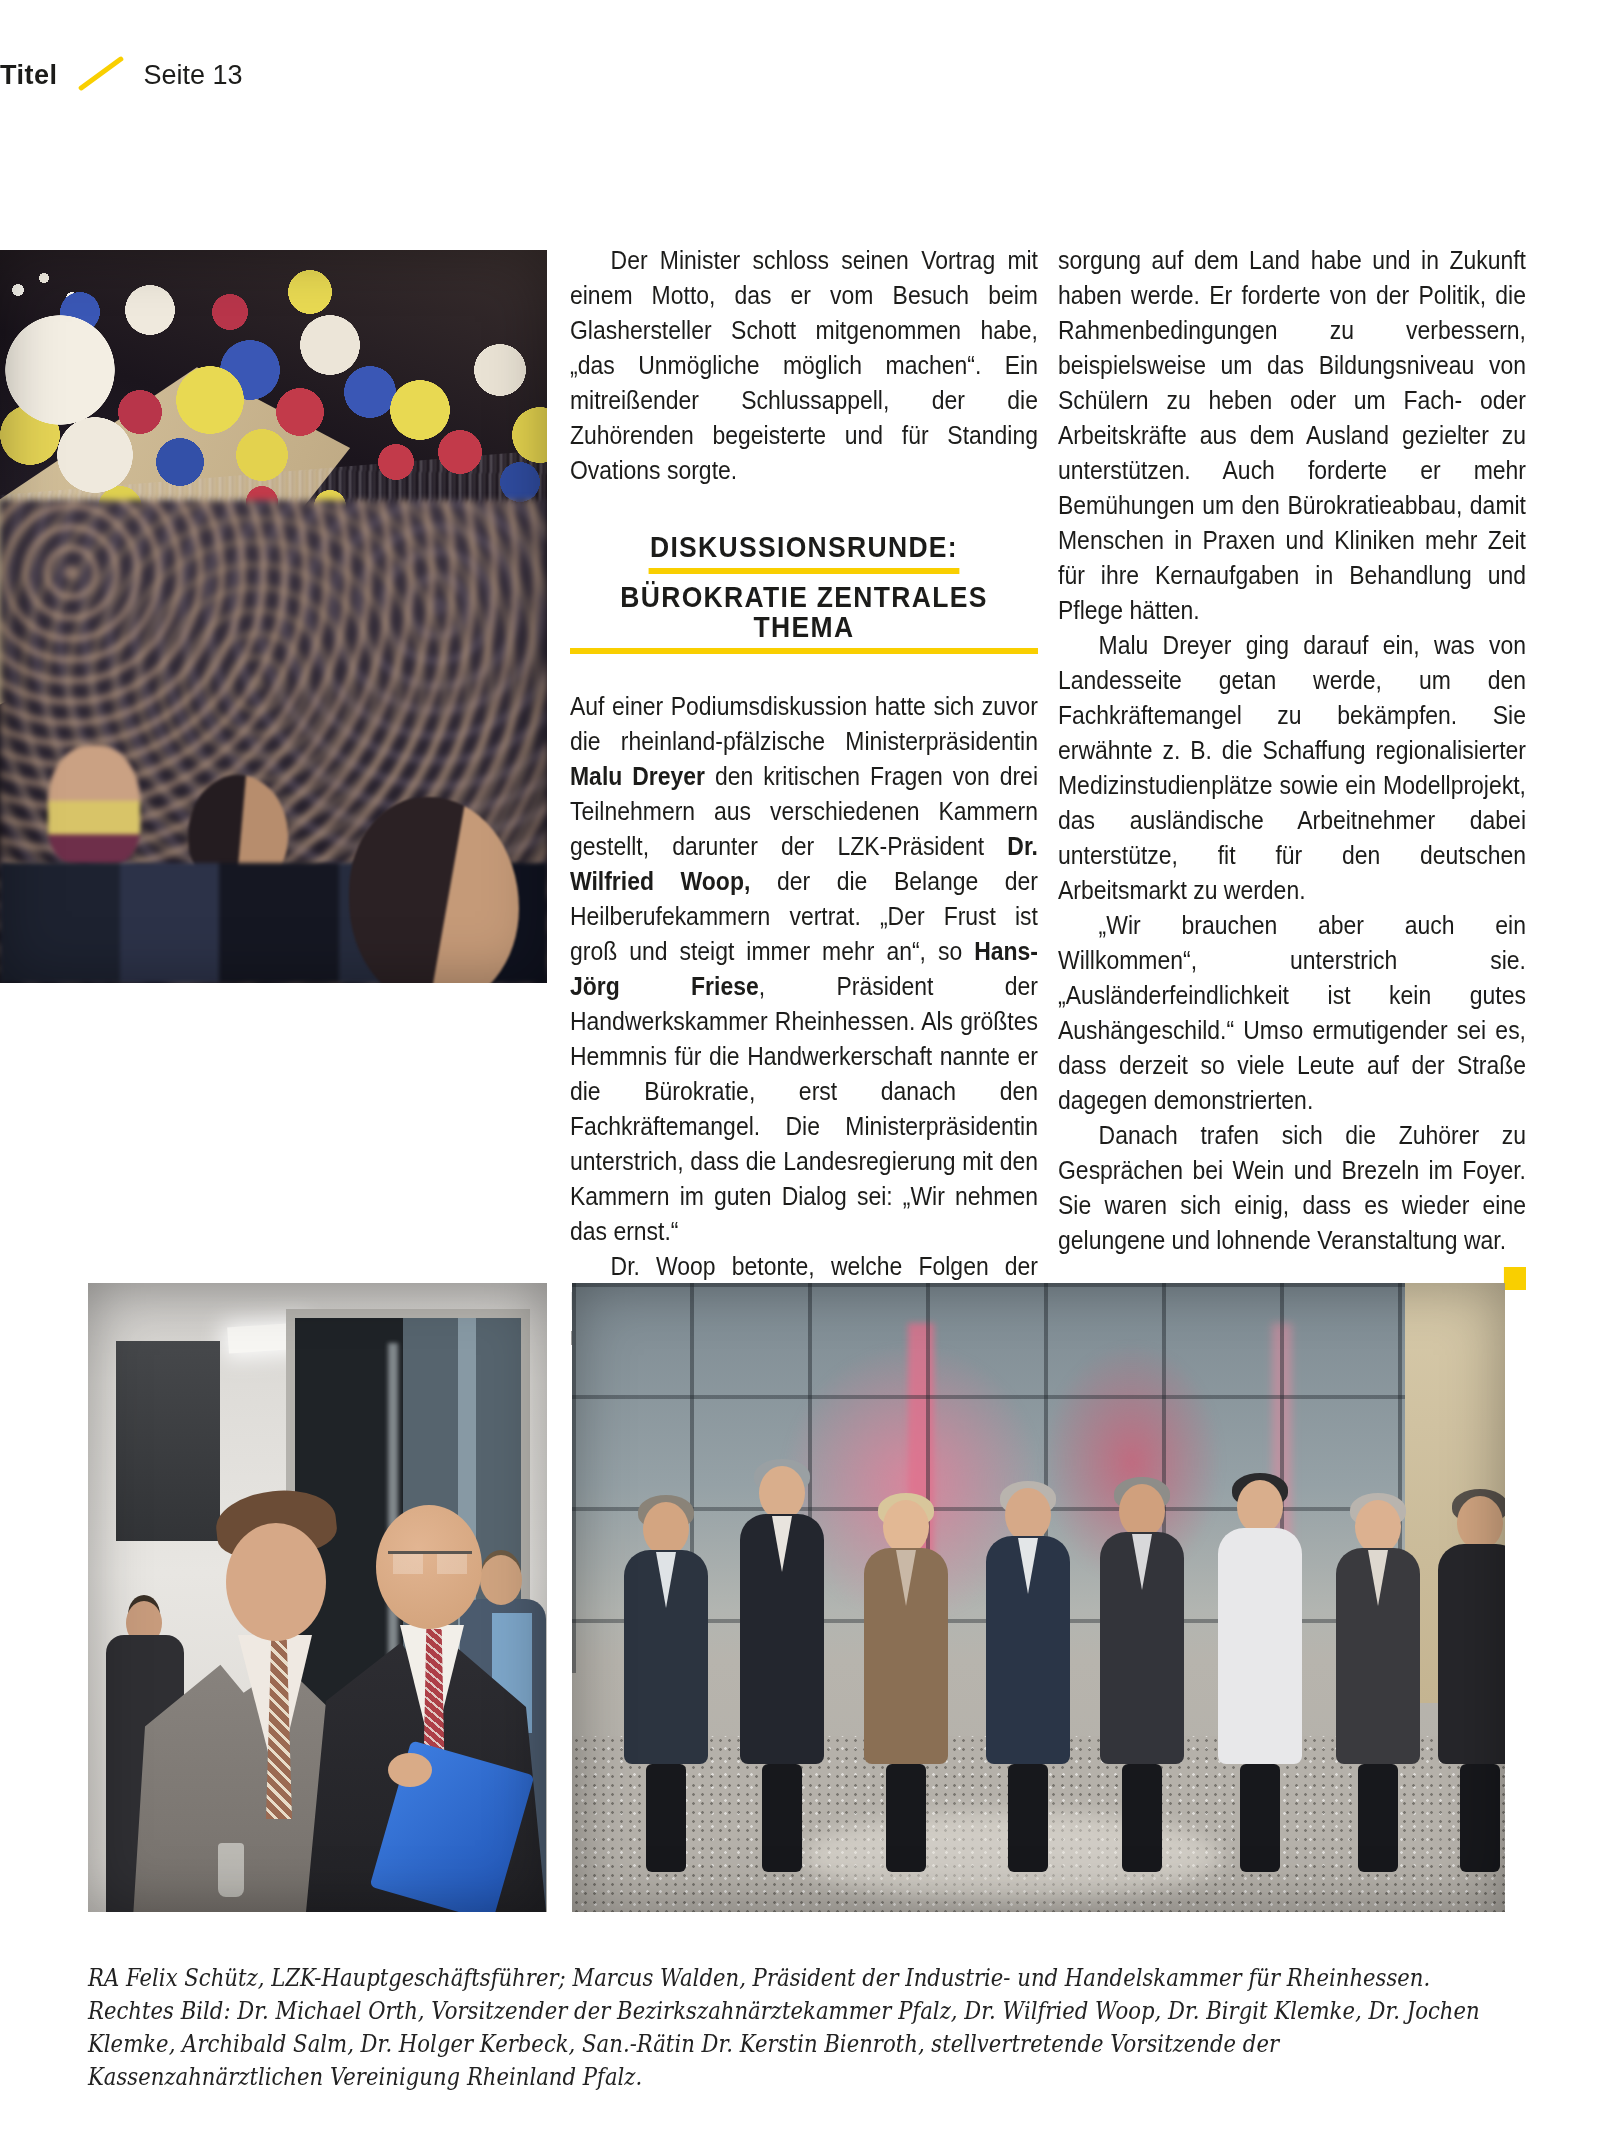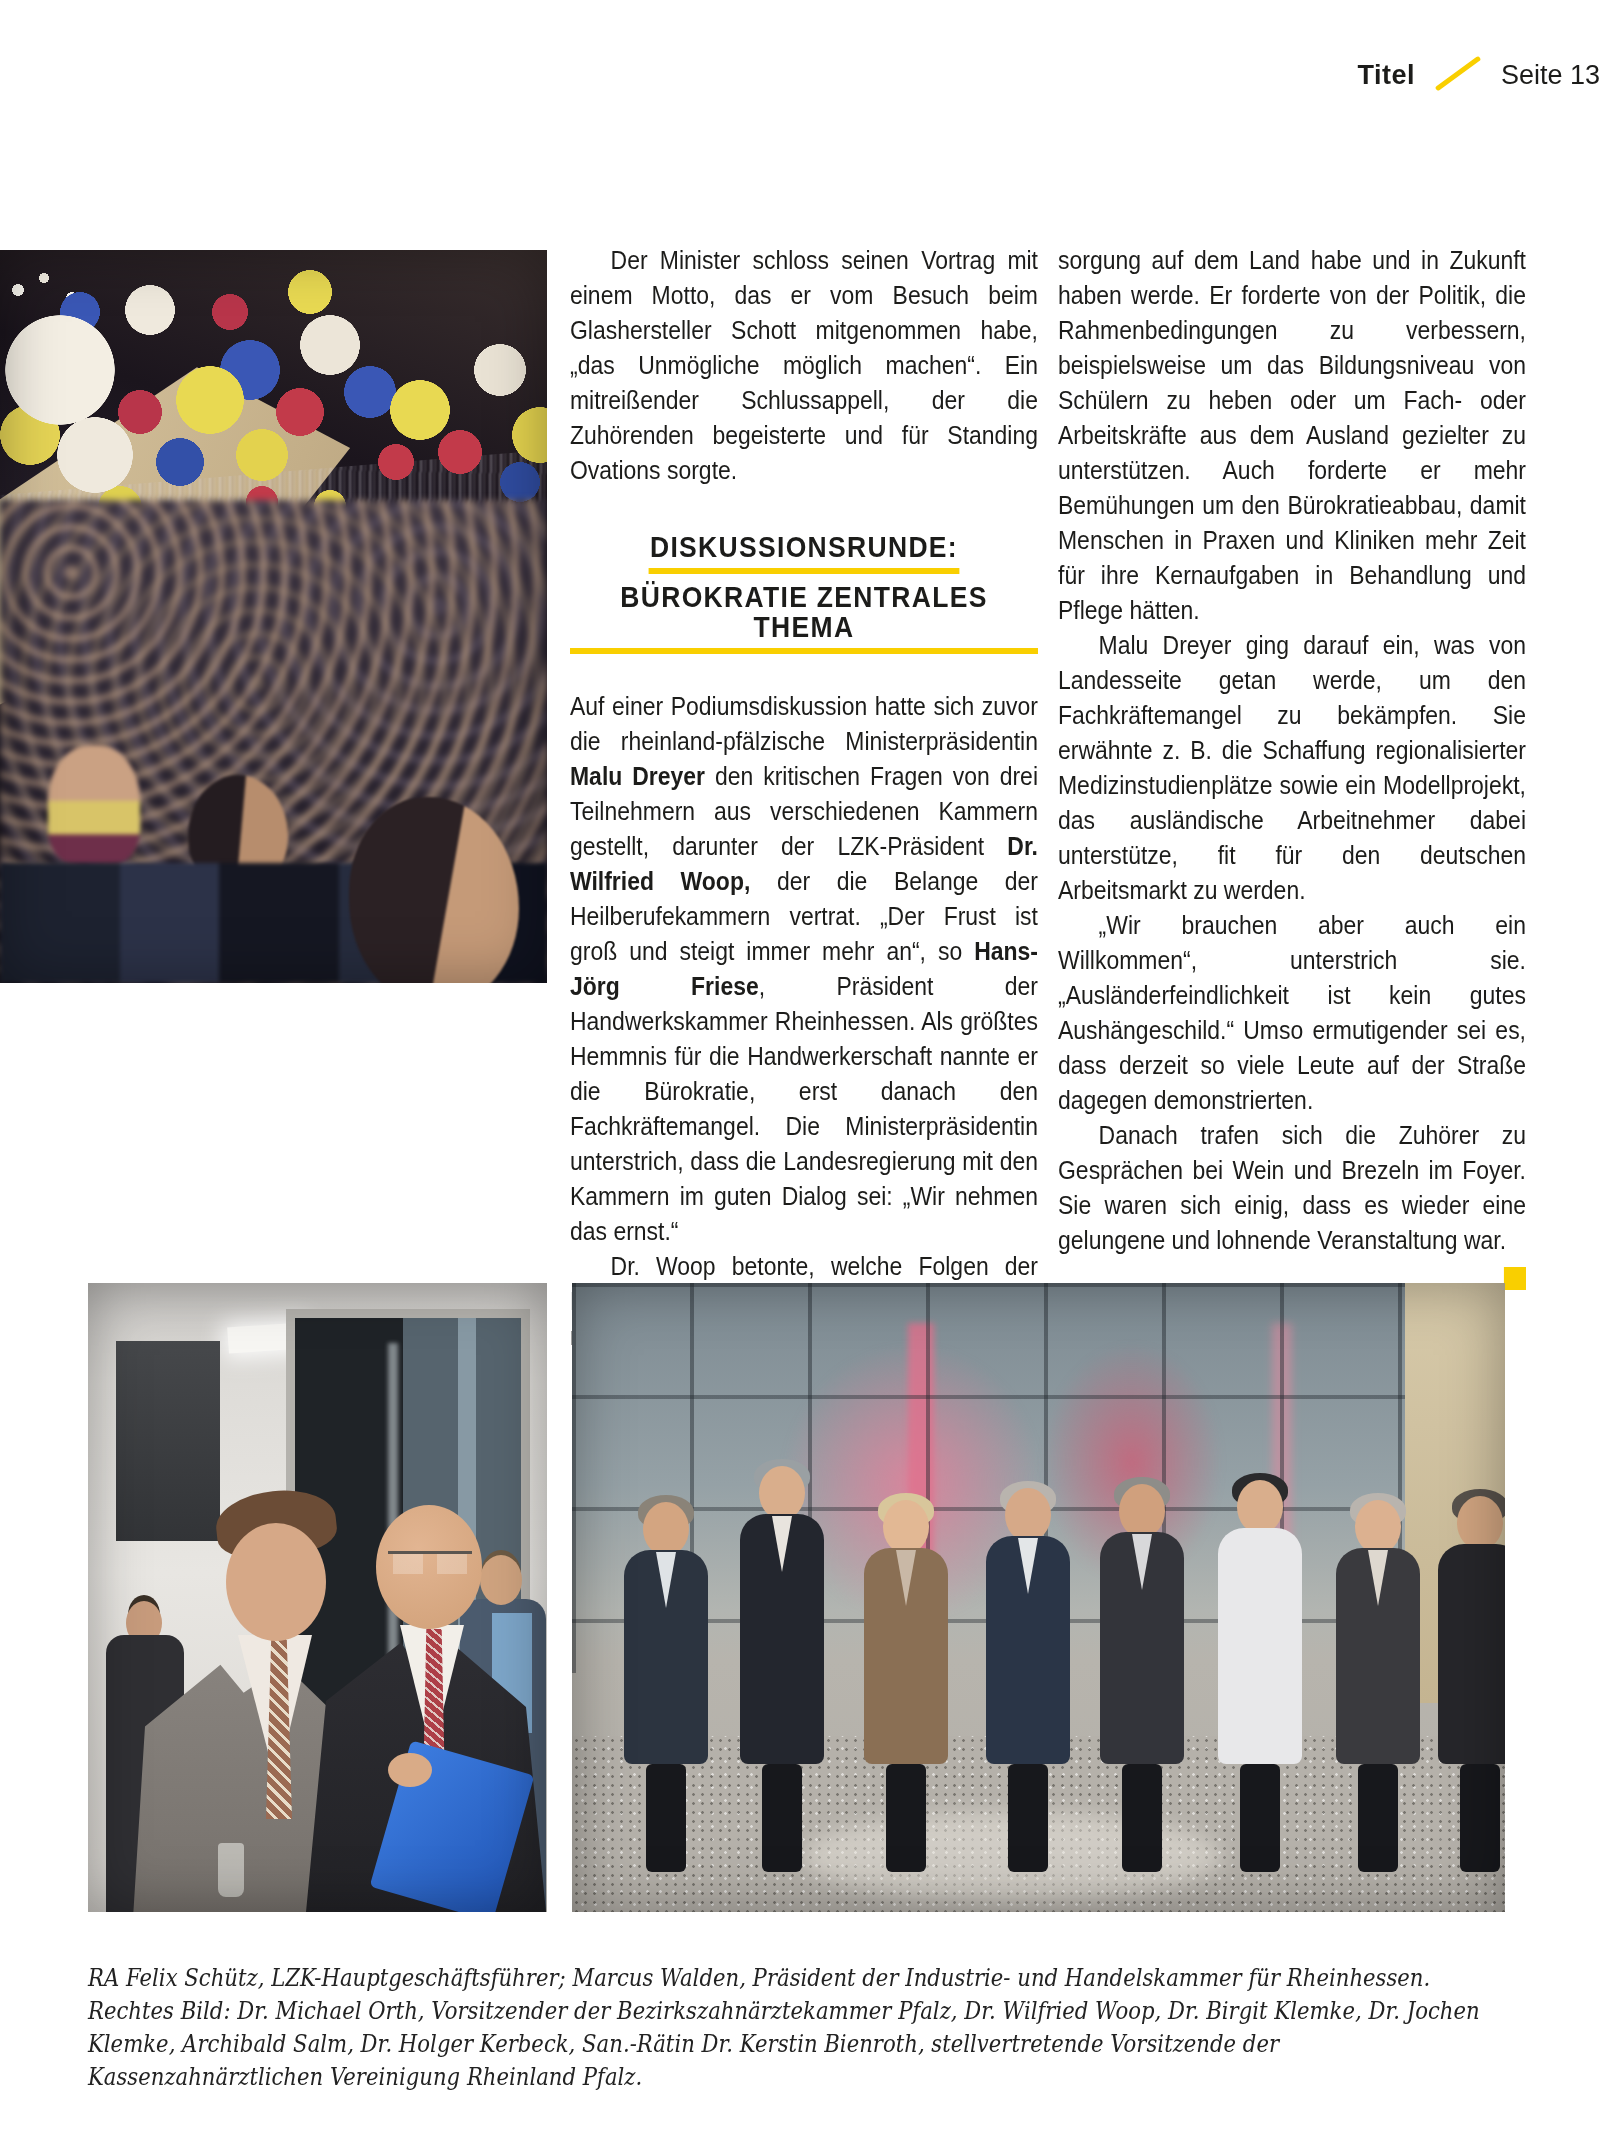--- a/index.html
+++ b/index.html
@@ -1,20 +1,20 @@
 <!DOCTYPE html>
 <html style="--accent: #F9CF00;"><head>
 <meta charset="utf-8">
 <style>
   html,body{margin:0;padding:0;background:#ffffff;}
   .page{position:relative;width:1600px;height:2133px;background:#ffffff;overflow:hidden;
         font-family:"Liberation Sans",sans-serif;color:#1c1c1a;}
 
   
-  .page-header{position:absolute;top:58px;left:0;width:100%;text-align:right;font-size:27px;line-height:34px;}
+  .page-header{position:absolute;top:58px;left:0;width:100%;text-align:left;font-size:27px;line-height:34px;}
   .page-header .sec{font-weight:bold;letter-spacing:.5px;}
   .slash{display:inline-block;width:54px;height:5px;background:var(--accent);border-radius:3px;
          transform:rotate(-36deg);margin:0 16px 6px 16px;vertical-align:middle;}
 
   
   .col{position:absolute;top:243px;width:530px;transform:scaleX(.883);transform-origin:0 0;
        font-size:26px;line-height:35px;text-align:justify;letter-spacing:0;}
   .col p{margin:0;}
   .ind{text-indent:46px;}
   .col b{font-weight:bold;}

